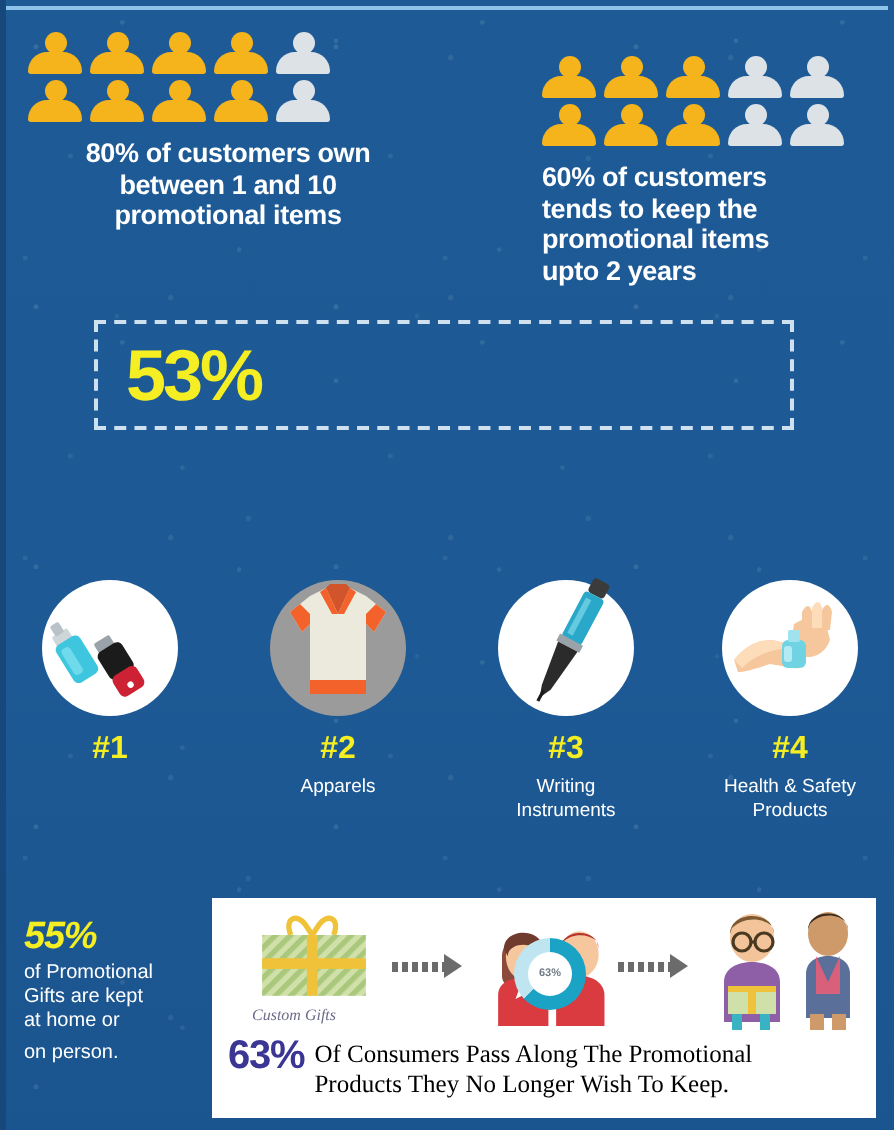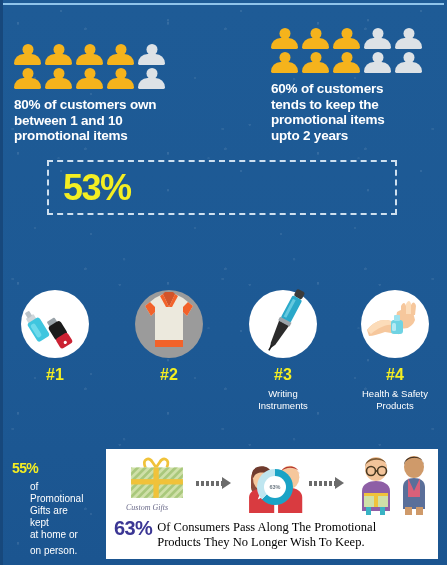--- a/index.html
+++ b/index.html
@@ -149,29 +149,30 @@
 
   
   .bottom-left {
     position: absolute;
     left: 12px; top: 458px;
     width: 95px;
   }
   .bl-pct {
     color: #f4ee22;
     font-weight: bold;
-    font-size: 14px;
+    font-size: 19px;
     line-height: 21px;
     letter-spacing: -0.6px;
+    font-style: italic;
   }
   .bl-text {
     color: #ffffff;
     font-size: 10px;
     line-height: 12px;
-    margin: 2px 18px 4px;
+    margin: 2px 0 4px;
     white-space: pre-line;
   }
   .card {
     position: absolute;
     left: 106px; top: 449px;
     width: 332px; height: 110px;
     background: #ffffff;
     box-sizing: border-box;
   }
   .card-scene {
@@ -240,21 +241,21 @@
   }
 </style>
 </head>
 <body>
 
 <div id="page">
 
   <div class="left-edge"></div>
   <div class="top-rule"></div>
 
-  <div class="stat-block" style="left:14px; top:44px; width:200px;">
+  <div class="stat-block" style="left:14px; top:16px; width:200px;text-align:center;">
     <div class="people-rows">
       <div class="people-row">
         <span class="person on">
             <i class="head"></i>
             <i class="body"></i>
           </span>
         <span class="person on">
             <i class="head"></i>
             <i class="body"></i>
           </span>
@@ -385,20 +386,21 @@
           <path d="M20 8 L28 4 L34 16 L40 4 L48 8 L58 16 L52 26 L48 22 L48 56 L20 56 L20 22 L16 26 L10 16 Z" fill="#ece9dd"></path>
           <path d="M28 4 L34 17 L40 4 L38 2 L30 2 Z" fill="#d2542a"></path>
           <path d="M28 4 L34 17 L31 17 L25 6 Z" fill="#f2622a"></path>
           <path d="M40 4 L34 17 L37 17 L43 6 Z" fill="#f2622a"></path>
           <path d="M10 16 L16 26 L20 22 L20 17 L15 12 Z" fill="#f2622a"></path>
           <path d="M58 16 L52 26 L48 22 L48 17 L53 12 Z" fill="#f2622a"></path>
           <rect x="20" y="50" width="28" height="7" fill="#f2622a"></rect>
         </svg>
       </div>
       <div class="gift-rank">#2</div>
+      <div class="gift-label">Apparels</div>
     </div>
 
     <div class="gift" style="left:228px; top:2px;">
       <div class="gift-circle" style="background:#ffffff;">
         <svg viewBox="0 0 68 68" width="68" height="68" style="overflow:visible">
           <g transform="rotate(28 34 34)">
             <rect x="30" y="-4" width="9" height="8" rx="2" fill="#3b3b3b"></rect>
             <rect x="29" y="4" width="11" height="26" rx="2" fill="#2aa8c9"></rect>
             <rect x="31" y="7" width="3" height="20" fill="#7fd7e8" opacity=".7"></rect>
             <rect x="28" y="29" width="13" height="4" fill="#9aa3a9"></rect>

